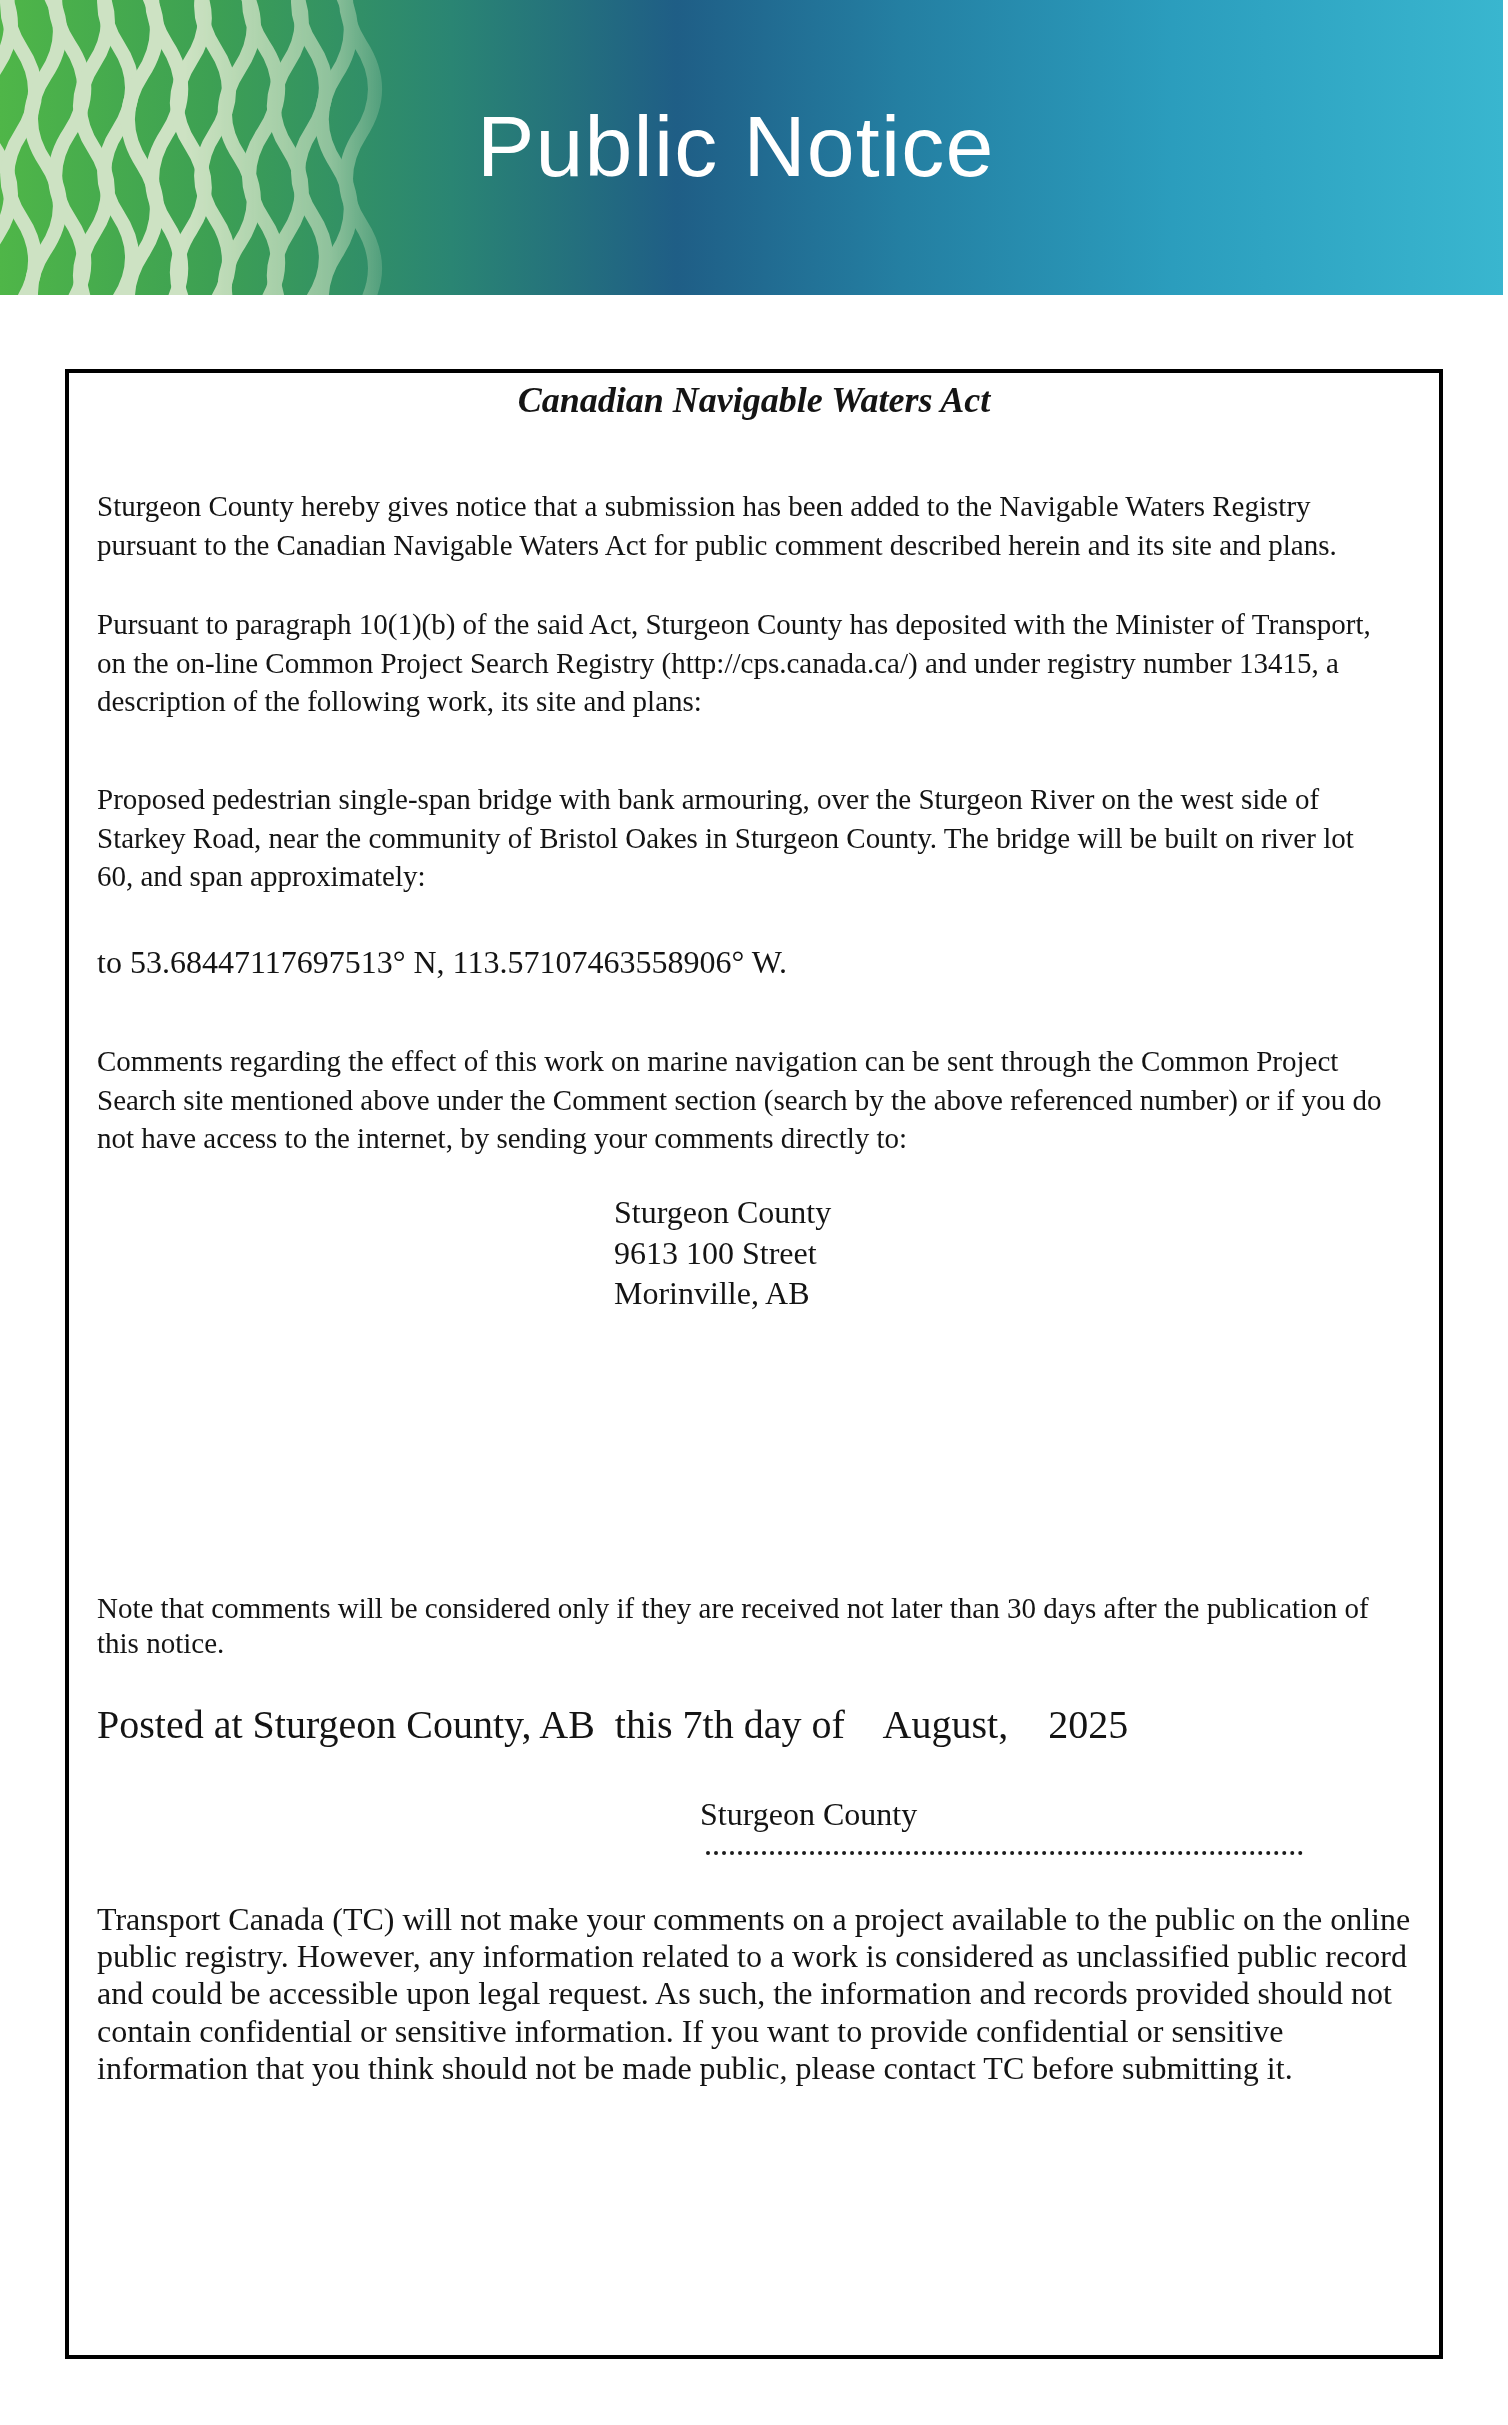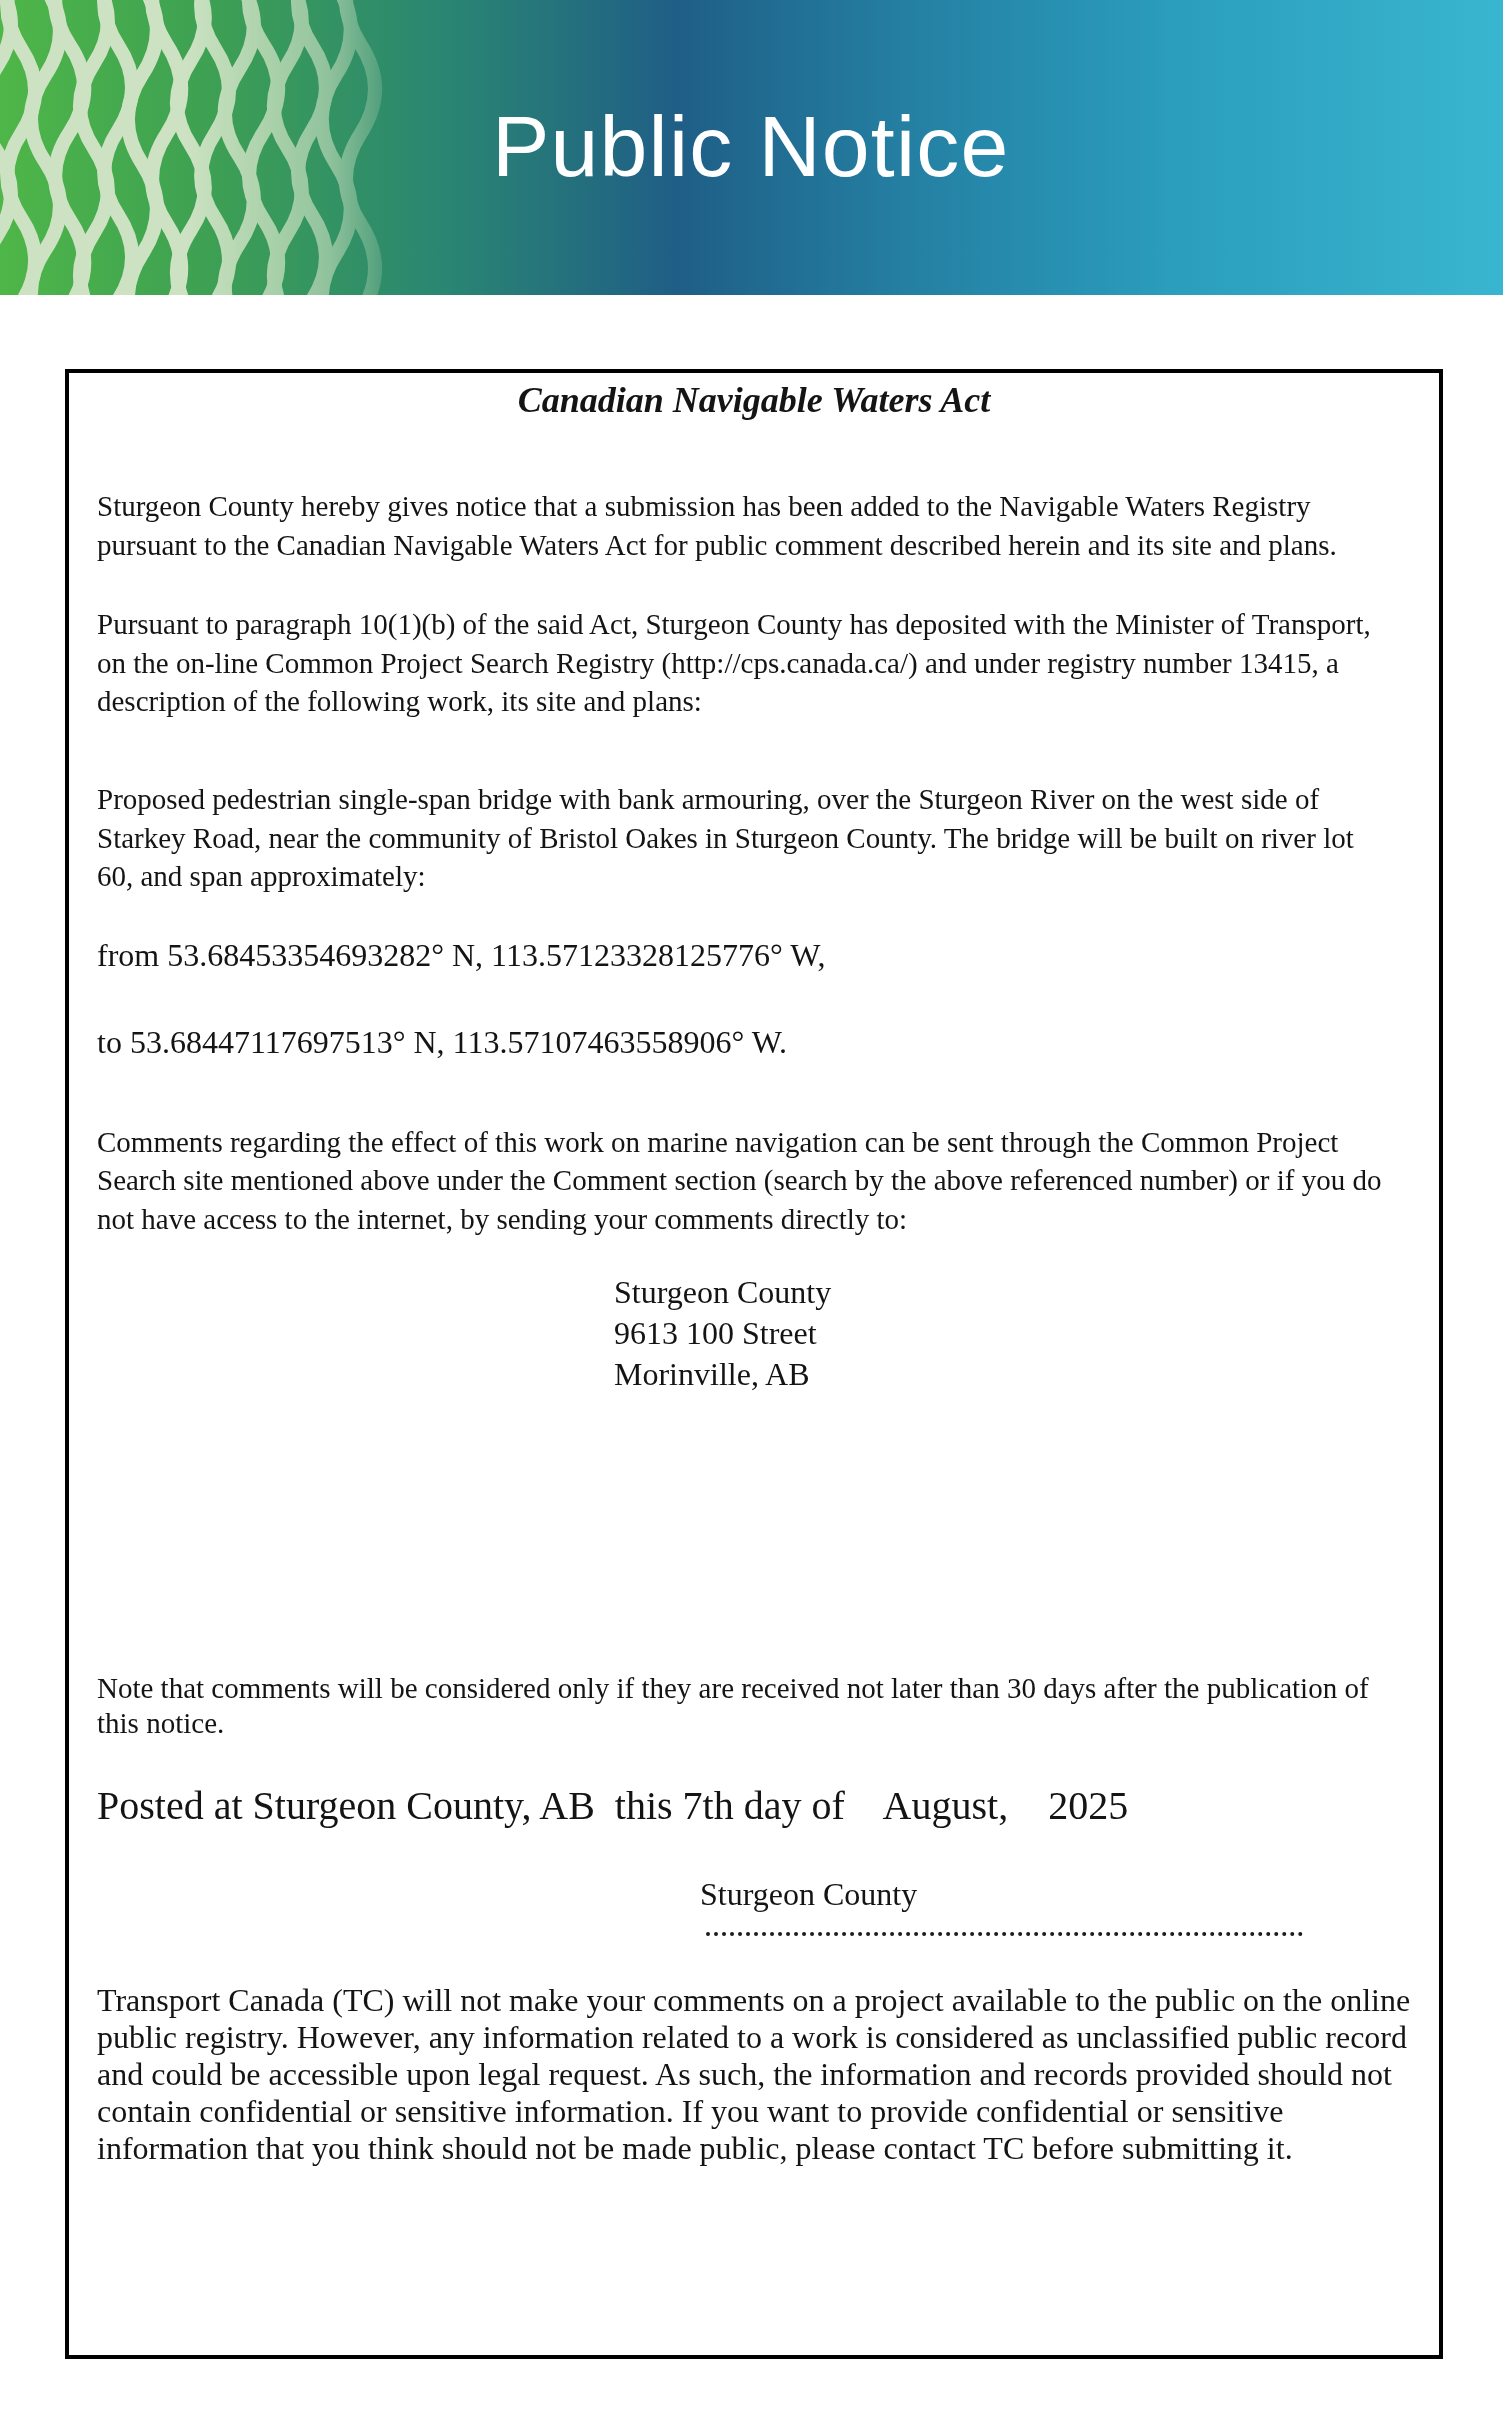--- a/index.html
+++ b/index.html
@@ -25,21 +25,21 @@
       #2a8573 30%,
       #1f5e86 45%,
       #247fa2 60%,
       #2b9dbd 78%,
       #39b6cf 100%);
     overflow: hidden;
   }
   .banner svg.waves { position: absolute; left: 0; top: 0; }
   .banner h1 {
     position: absolute;
-    left: 492px;
+    left: 477px;
     top: 103px;
     margin: 0;
     font-family: "Liberation Sans", "DejaVu Sans", sans-serif;
     font-weight: 300;
     font-size: 86px;
     line-height: 1;
     letter-spacing: 1.2px;
     color: #ffffff;
   }
 
@@ -139,21 +139,20 @@
   <main class="doc">
 
     <h2 class="doc-title">Canadian Navigable Waters Act</h2>
 
     <p class="para narrow p1">Sturgeon County hereby gives notice that a submission has been added to the Navigable Waters Registry pursuant to the Canadian Navigable Waters Act for public comment described herein and its site and plans.</p>
 
     <p class="para narrow p2">Pursuant to paragraph 10(1)(b) of the said Act, Sturgeon County has deposited with the Minister of Transport, on the on-line Common Project Search Registry (http://cps.canada.ca/) and under registry number 13415, a description of the following work, its site and plans:</p>
 
     <p class="para narrow p3">Proposed pedestrian single-span bridge with bank armouring, over the Sturgeon River on the west side of Starkey Road, near the community of Bristol Oakes in Sturgeon County. The bridge will be built on river lot 60, and span approximately:</p>
 
-    <p class="coord from">from 53.68453354693282° N, 113.57123328125776° W,</p>
 
     <p class="coord to">to 53.68447117697513° N, 113.57107463558906° W.</p>
 
     <p class="para narrow comments">Comments regarding the effect of this work on marine navigation can be sent through the Common Project Search site mentioned above under the Comment section (search by the above referenced number) or if you do not have access to the internet, by sending your comments directly to:</p>
 
     <div class="address">
       <p>Sturgeon County</p>
       <p>9613 100 Street</p>
       <p>Morinville, AB</p>
     </div>

